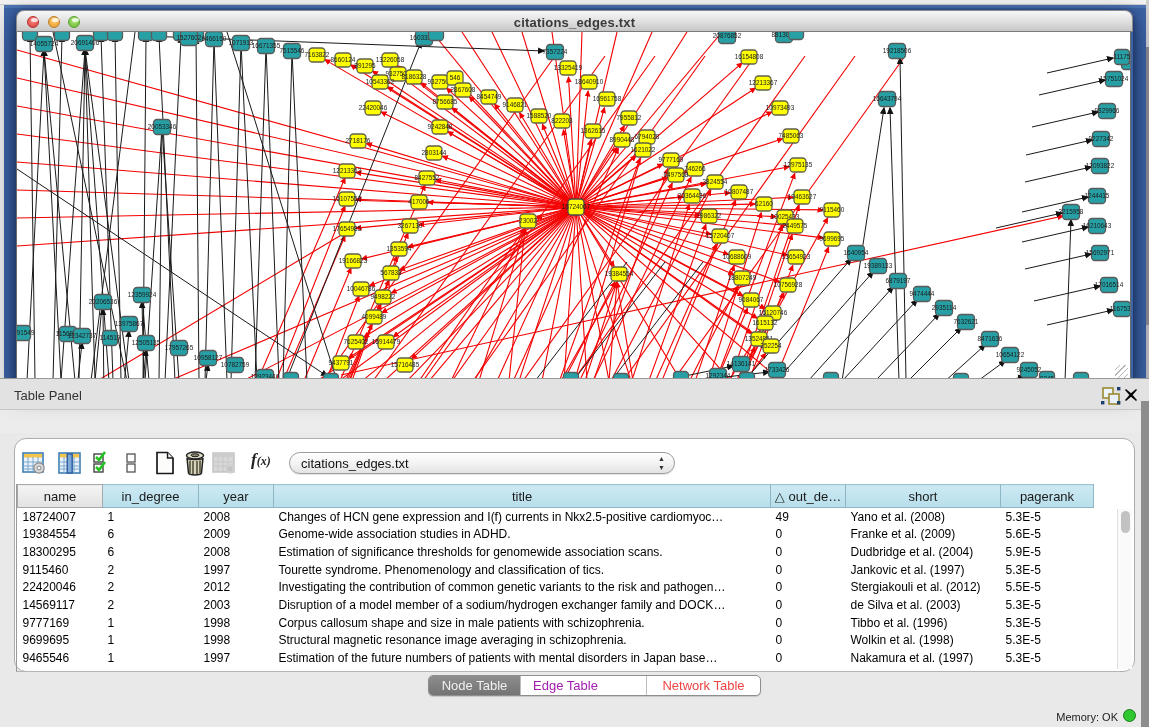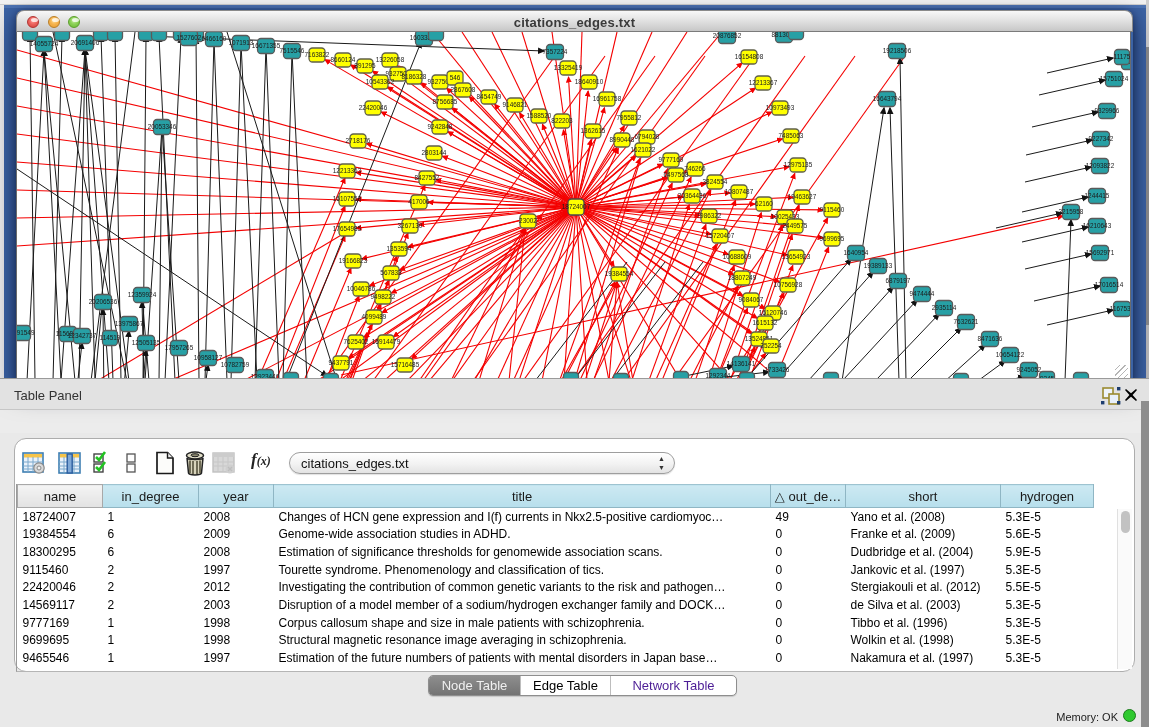--- a/index.html
+++ b/index.html
@@ -67,22 +67,22 @@
 #sb { position:absolute; right:2px; top:70px; width:15px; height:160px; background:#fafafa;
   border-left:1px solid #e0e0e0; }
 #sb .th { position:absolute; left:3px; top:2px; width:9px; height:22px; background:#c2c2c2; border-radius:5px; }
 
 
 #seg { position:absolute; left:428px; top:242px; height:21px; display:flex;
   border:1px solid #8e8e8e; border-radius:5px; overflow:hidden; background:#fff;
   box-shadow:0 1px 1px rgba(0,0,0,.15); font-size:13px; }
 #seg div { padding:2px 0 0 0; text-align:center; height:21px; }
 #seg .s0 { width:91px; background:linear-gradient(#8e8e8e,#707070); color:#f0f0f0; }
-#seg .s1 { width:90px; border-left:1px solid #bdbdbd; color:#000000; }
-#seg .s2 { width:126px; border-left:1px solid #bdbdbd; color:#4c1d95; }
+#seg .s1 { width:90px; border-left:1px solid #bdbdbd; color:#a21caf; }
+#seg .s2 { width:114px; border-left:1px solid #bdbdbd; color:#ef4444;margin-left:36px; }
 
 #mem { position:absolute; right:31px; top:278px; font-size:11px; color:#222; }
 #memdot { position:absolute; right:13px; top:276px; width:13px; height:13px; border-radius:50%;
   background:#2fc92f; border:1.5px solid #1d7a1d; }
 </style>
 </head>
 <body>
 <div id="topstrip"></div>
 <div id="leftstrip"></div>
 <div id="desktop"></div>
@@ -706,21 +706,21 @@
           <col class="w6">
         </colgroup>
       <tbody>
           <tr>
             <th class="c0">name</th>
             <th>in_degree</th>
             <th>year</th>
             <th>title</th>
             <th>△ out_de…</th>
             <th>short</th>
-            <th>hydrogen</th>
+            <th>pagerank</th>
           </tr>
 <tr>
             <td class="c0">18724007</td>
             <td class="c1">1</td>
             <td class="c2">2008</td>
             <td class="c3">Changes of HCN gene expression and I(f) currents in Nkx2.5-positive cardiomyoc…</td>
             <td class="c4">49</td>
             <td class="c5">Yano et al. (2008)</td>
             <td class="c6">5.3E-5</td>
           </tr>

